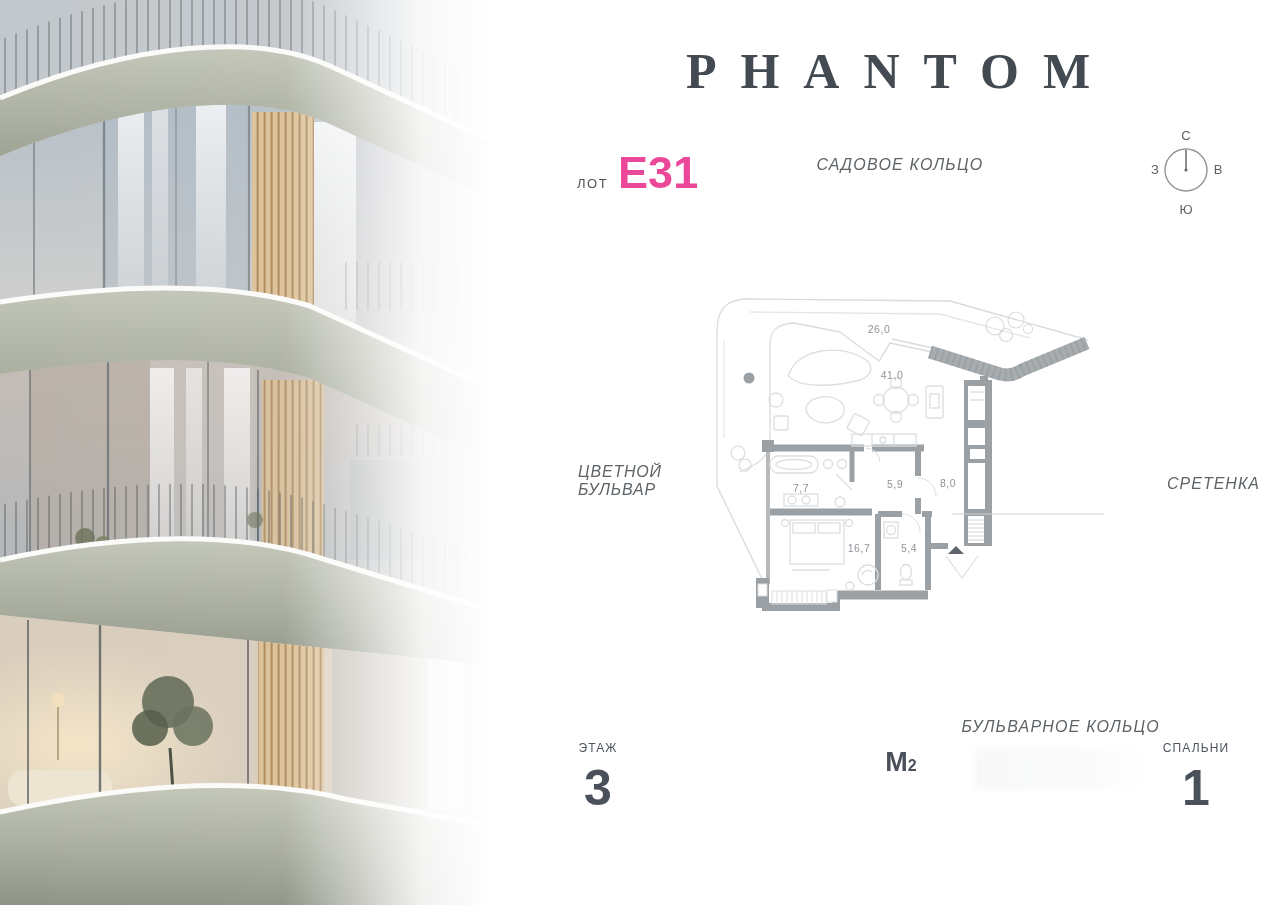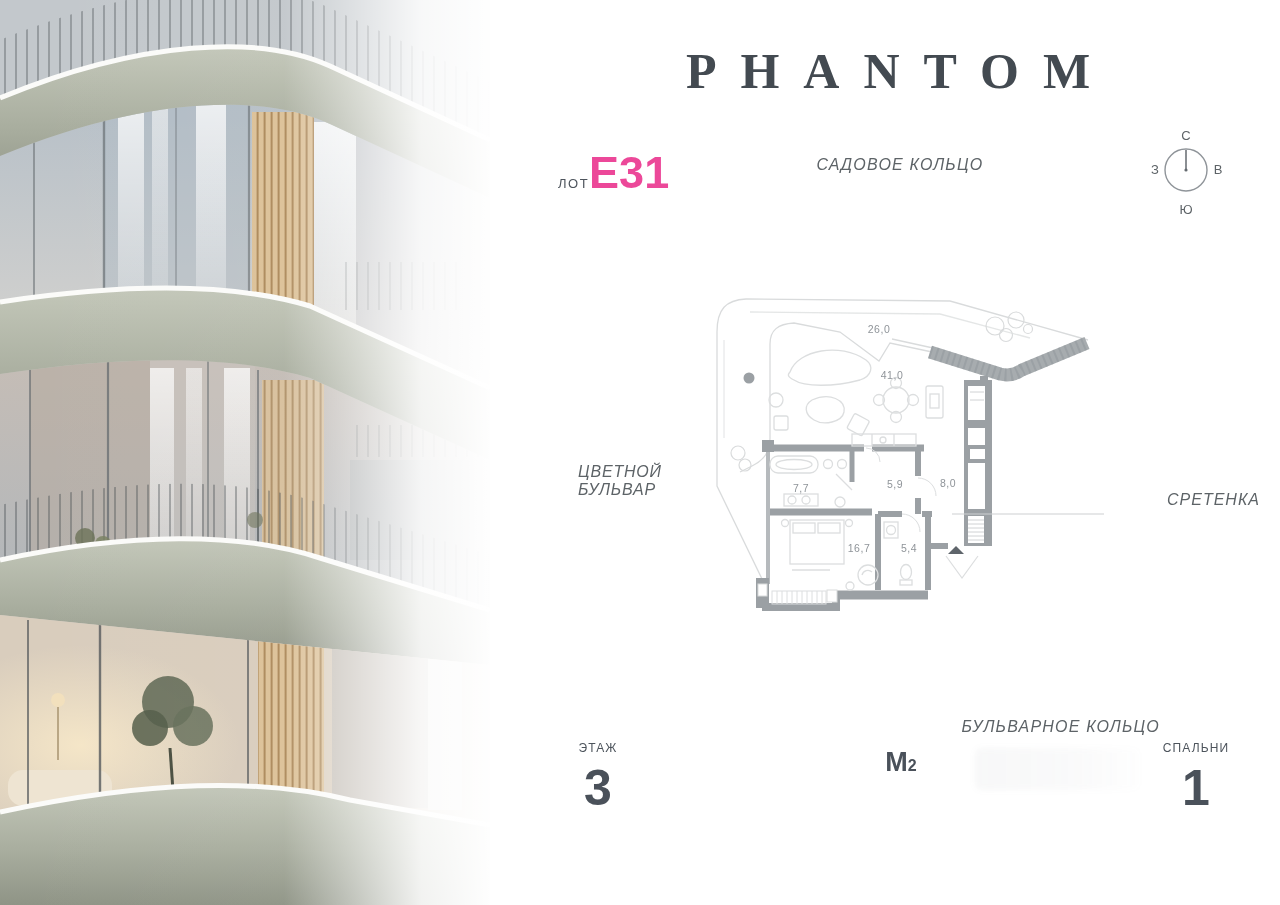--- a/index.html
+++ b/index.html
@@ -13,28 +13,28 @@
   
   #photo{left:0;top:0;width:490px;height:905px;}
   
   #logo{
     left:630px;top:42px;width:540px;text-align:center;
     font-family:"Liberation Serif", serif;
     font-size:50px;font-weight:700;letter-spacing:24px;
     color:#434a51;white-space:nowrap;
   }
   
-  #lot{left:558px;top:150px;display:flex;align-items:baseline;}
+  #lot{left:577px;top:150px;display:flex;align-items:baseline;gap:10px;}
   #lot .lot-label{font-size:13px;letter-spacing:1.5px;color:#4d545c;}
   #lot .lot-value{font-size:45px;font-weight:bold;color:#ec4899;line-height:1;text-align:center;}
   
   .street{font-size:16px;letter-spacing:1.2px;color:#5d6367;font-style:italic;}
   #street-top{left:640px;top:156px;width:520px;text-align:center;}
   #street-left{left:578px;top:463px;line-height:18px;letter-spacing:.8px;}
-  #street-right{left:1167px;top:475px;letter-spacing:1px;margin-top:16px;}
+  #street-right{left:1167px;top:475px;letter-spacing:1px;}
   #street-bottom{left:640px;top:718px;width:520px;text-align:right;}
   
   #compass{left:1145px;top:122px;}
   
   #floorplan{left:700px;top:288px;}
   
   #watermark{
     left:975px;top:748px;width:165px;height:42px;border-radius:6px;
     background:linear-gradient(90deg,rgba(120,128,136,.10),rgba(120,128,136,.07) 60%,rgba(120,128,136,.02));
     filter:blur(3px);opacity:.55;

